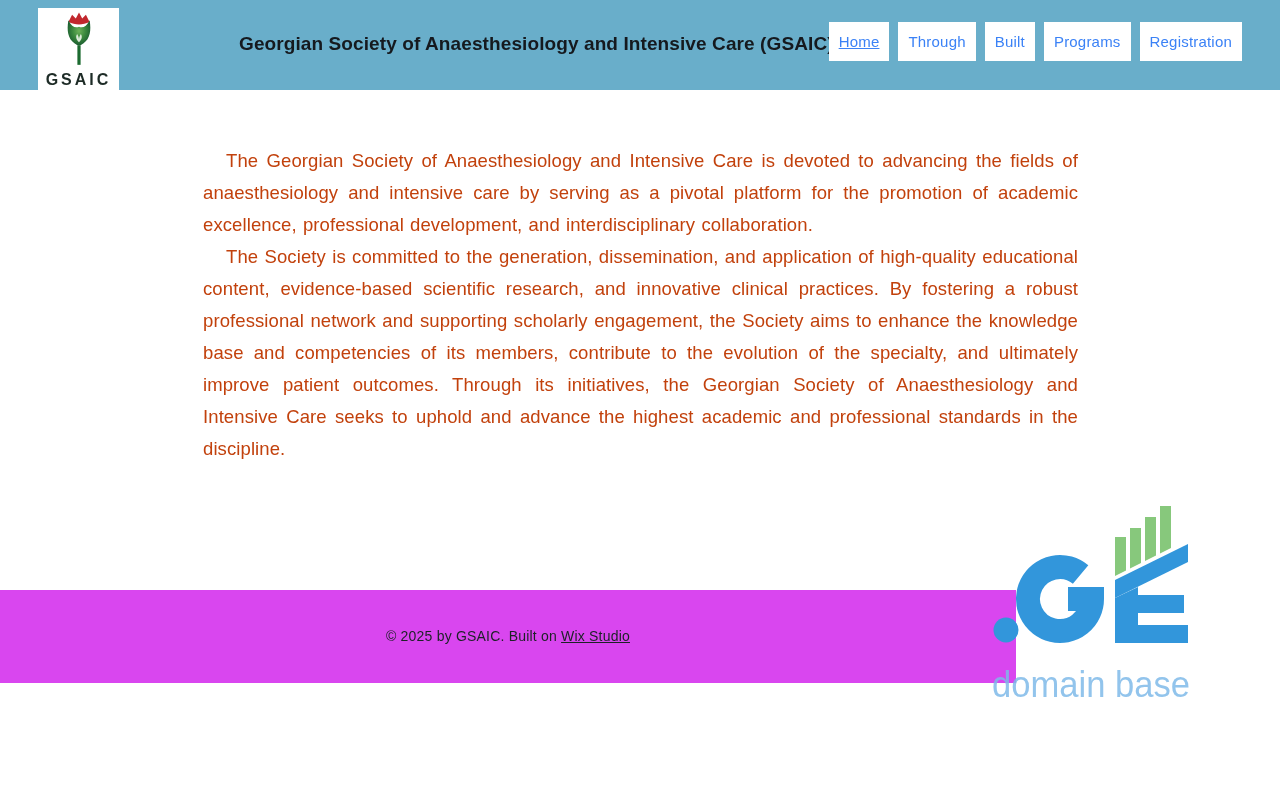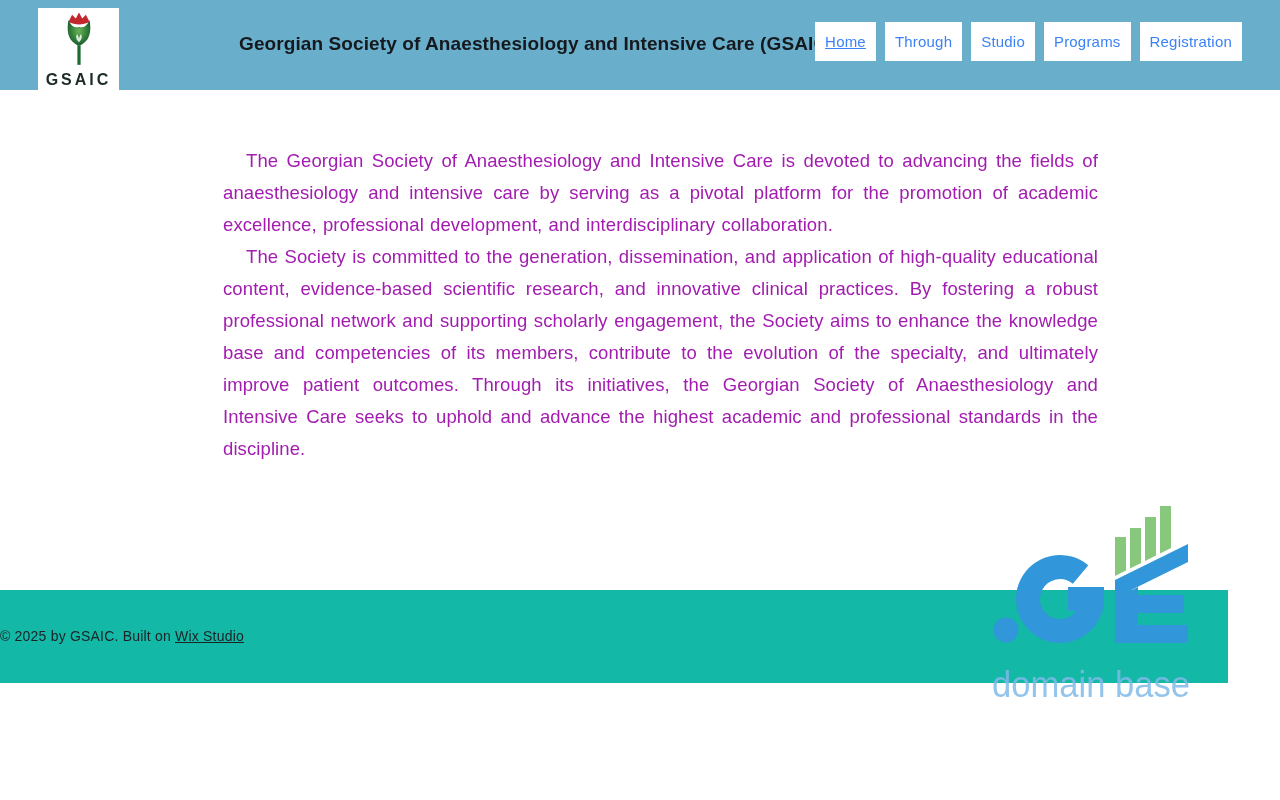--- a/index.html
+++ b/index.html
@@ -53,37 +53,36 @@
     display: flex; align-items: center; justify-content: center;
     cursor: pointer;
     letter-spacing: 0.2px;
   }
   .nav-btn.active { text-decoration: underline; }
 
   
   .main-content {
     position: absolute; left: 203px; top: 145px;
     width: 875px;
-    color: #a21caf;
-    margin-left: 20px;
+    color: #c2410c;
   }
   .main-content p {
     font-size: 18.5px; line-height: 32px;
     text-align: justify;
     text-indent: 23px;
     letter-spacing: 0.1px;
     word-spacing: 1px;
   }
 
   
   .footer {
     position: absolute; left: 0; top: 590px;
-    width: 1228px; height: 93px;
-    background: #14b8a6;
-    display: flex; align-items: center; justify-content: flex-start;
+    width: 1016px; height: 93px;
+    background: #d946ef;
+    display: flex; align-items: center; justify-content: center;
     z-index: 1;
   }
   .footer-text {
     font-size: 14px; color: #1c2226;
     letter-spacing: 0.2px;
     transform: translateY(-1px);
   }
   .footer-text a, .footer-link {
     color: #1c2226; text-decoration: underline; cursor: pointer;
   }
@@ -122,21 +121,21 @@
         <rect x="46.5" y="77" width="7" height="42" fill="#1c6b30"></rect>
       </svg>
       <div class="logo-text">GSAIC</div>
     </div>
 
     <div class="site-title">Georgian Society of Anaesthesiology and Intensive Care (GSAIC)</div>
 
     <div class="nav">
       <button class="nav-btn active">Home</button>
       <button class="nav-btn">Through</button>
-      <button class="nav-btn">Studio</button>
+      <button class="nav-btn">Built</button>
       <button class="nav-btn">Programs</button>
       <button class="nav-btn">Registration</button>
     </div>
   </div>
 
   <div class="main-content">
     <p>The Georgian Society of Anaesthesiology and Intensive Care is devoted to advancing the fields of anaesthesiology and intensive care by serving as a pivotal platform for the promotion of academic excellence, professional development, and interdisciplinary collaboration.</p>
     <p>The Society is committed to the generation, dissemination, and application of high-quality educational content, evidence-based scientific research, and innovative clinical practices. By fostering a robust professional network and supporting scholarly engagement, the Society aims to enhance the knowledge base and competencies of its members, contribute to the evolution of the specialty, and ultimately improve patient outcomes. Through its initiatives, the Georgian Society of Anaesthesiology and Intensive Care seeks to uphold and advance the highest academic and professional standards in the discipline.</p>
   </div>
 

